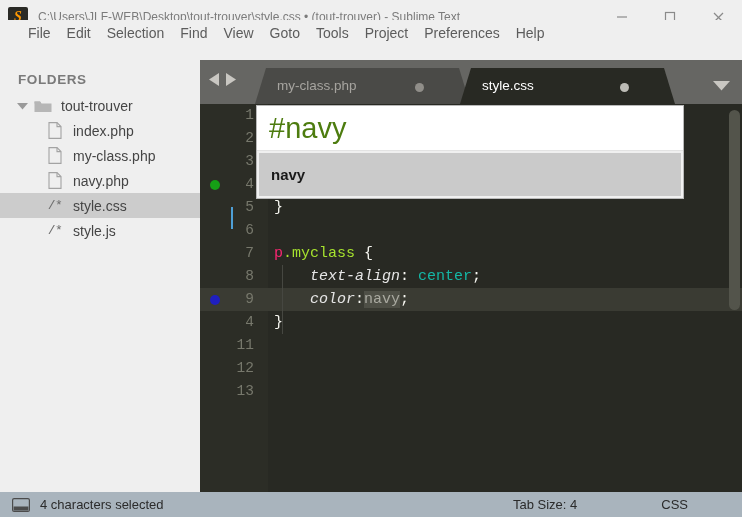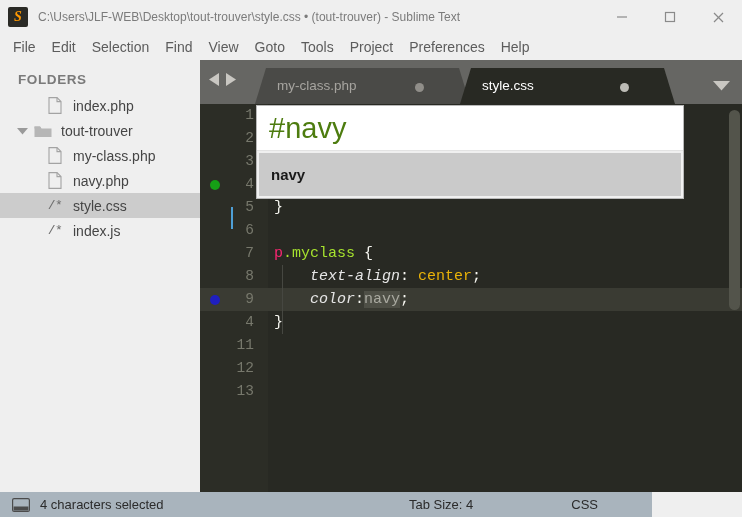--- a/index.html
+++ b/index.html
@@ -65,26 +65,26 @@
     width: 48px; height: 34px;
     display: flex;
     align-items: center;
     justify-content: center;
   }
   .winbtn svg { display: block; }
 
   
   .menubar {
     position: absolute;
-    left: 0; top: 34px;
+    left: 0; top: 20px;
     width: 742px; height: 26px;
     background: #efefef;
     display: flex;
     align-items: center;
-    padding-left: 5px;
+    padding-left: 20px;
     box-sizing: border-box;
   }
   .menu-item {
     font-size: 14px;
     color: #5c5c5c;
     padding: 2px 8px;
     white-space: nowrap;
   }
 
   
@@ -240,21 +240,21 @@
     left: 74px; top: 0;
     line-height: 23px;
     font-family: "Liberation Mono", monospace;
     font-size: 15px;
     white-space: pre;
     z-index: 2;
   }
   .tok-sel    { color: #f92672; }
   .tok-class  { color: #a6e22e; }
   .tok-prop   { color: #e5e5e5; font-style: italic; }
-  .tok-val    { color: #eab308; }
+  .tok-val    { color: #14b8a6; }
   .tok-punc   { color: #f8f8f2; }
   .tok-brace  { color: #f8f8f2; }
   .tok-sel-hl {
     color: #a9a9a0;
     background: #4e4f46;
   }
   .indent-guide {
     position: absolute;
     left: 82px;
     width: 1px;
@@ -314,42 +314,42 @@
     width: 2px;
     height: 22px;
     background: #4e9fd6;
     z-index: 21;
   }
 
   
   .statusbar {
     position: absolute;
     left: 0; top: 492px;
-    width: 652px; height: 25px;
+    width: 742px; height: 25px;
     background: #a9b4bd;
     display: flex;
     align-items: center;
     font-size: 13px;
     color: #2b2b2b;
   }
   .status-icon {
     margin-left: 12px;
     display: flex;
     align-items: center;
     flex: 0 0 auto;
   }
   .status-text { margin-left: 10px; white-space: nowrap; }
   .status-spacer { flex: 1 1 auto; }
   .status-right {
     display: flex;
     align-items: center;
     flex: 0 0 auto;
   }
-  .status-tabsize { margin-right: 98px; white-space: nowrap; }
-  .status-syntax { margin-right: 54px; white-space: nowrap; }
+  .status-tabsize { margin-right: 64px; white-space: nowrap; }
+  .status-syntax { margin-right: 54px; white-space: nowrap; margin-left: 20px; }
 </style>
 </head>
 <body>
 
 <div id="app">
 
   <div class="titlebar">
     <div class="st-logo">
       <span>S</span>
     </div>
@@ -384,30 +384,20 @@
     <div class="menu-item">Tools</div>
     <div class="menu-item">Project</div>
     <div class="menu-item">Preferences</div>
     <div class="menu-item">Help</div>
   </div>
 
   <div class="sidebar">
     <div class="folders-header">FOLDERS</div>
 
     <div class="tree-row">
-      <div class="file-icon-cell child-indent">
-        <svg width="14" height="17" viewBox="0 0 14 17">
-          <path d="M1 0.6 L9 0.6 L13 4.6 L13 16.4 L1 16.4 Z" fill="none" stroke="#a3a3a3" stroke-width="1.1"></path>
-          <path d="M9 0.6 L9 4.6 L13 4.6" fill="none" stroke="#a3a3a3" stroke-width="1.1"></path>
-        </svg>
-      </div>
-      <div class="row-label">index.php</div>
-    </div>
-
-    <div class="tree-row">
       <div class="arrow-cell">
         <svg width="11" height="8" viewBox="0 0 11 8">
           <polygon points="0,1 11,1 5.5,7.5" fill="#9a9a9a"></polygon>
         </svg>
       </div>
       <div class="folder-icon-cell">
         <svg width="18" height="14" viewBox="0 0 18 14">
           <path d="M0.5 2.5 L6 2.5 L7.5 4.5 L17.5 4.5 L17.5 13 L0.5 13 Z" fill="#b6b6b6"></path>
           <path d="M0.5 2.5 L6 2.5 L7.5 4.5 L0.5 4.5 Z" fill="#b6b6b6"></path>
         </svg>
@@ -415,45 +405,55 @@
       <div class="row-label">tout-trouver</div>
     </div>
 
     <div class="tree-row">
       <div class="file-icon-cell child-indent">
         <svg width="14" height="17" viewBox="0 0 14 17">
           <path d="M1 0.6 L9 0.6 L13 4.6 L13 16.4 L1 16.4 Z" fill="none" stroke="#a3a3a3" stroke-width="1.1"></path>
           <path d="M9 0.6 L9 4.6 L13 4.6" fill="none" stroke="#a3a3a3" stroke-width="1.1"></path>
         </svg>
       </div>
-      <div class="row-label">my-class.php</div>
+      <div class="row-label">index.php</div>
     </div>
 
     <div class="tree-row">
       <div class="file-icon-cell child-indent">
         <svg width="14" height="17" viewBox="0 0 14 17">
           <path d="M1 0.6 L9 0.6 L13 4.6 L13 16.4 L1 16.4 Z" fill="none" stroke="#a3a3a3" stroke-width="1.1"></path>
           <path d="M9 0.6 L9 4.6 L13 4.6" fill="none" stroke="#a3a3a3" stroke-width="1.1"></path>
         </svg>
       </div>
+      <div class="row-label">my-class.php</div>
+    </div>
+
+    <div class="tree-row">
+      <div class="file-icon-cell child-indent">
+        <svg width="14" height="17" viewBox="0 0 14 17">
+          <path d="M1 0.6 L9 0.6 L13 4.6 L13 16.4 L1 16.4 Z" fill="none" stroke="#a3a3a3" stroke-width="1.1"></path>
+          <path d="M9 0.6 L9 4.6 L13 4.6" fill="none" stroke="#a3a3a3" stroke-width="1.1"></path>
+        </svg>
+      </div>
       <div class="row-label">navy.php</div>
     </div>
 
     <div class="tree-row selected">
       <div class="file-icon-cell child-indent">
         <span class="comment-glyph">/*</span>
       </div>
       <div class="row-label">style.css</div>
     </div>
 
     <div class="tree-row">
       <div class="file-icon-cell child-indent">
         <span class="comment-glyph">/*</span>
       </div>
-      <div class="row-label">index.js</div>
+      <div class="row-label">style.js</div>
     </div>
   </div>
 
   <div class="tabbar">
     <div class="tab-arrows">
       <svg width="13" height="15" viewBox="0 0 13 15">
         <polygon points="11,1 11,14 1,7.5" fill="#c9c7c2"></polygon>
       </svg>
       <svg width="13" height="15" viewBox="0 0 13 15">
         <polygon points="2,1 2,14 12,7.5" fill="#c9c7c2"></polygon>

